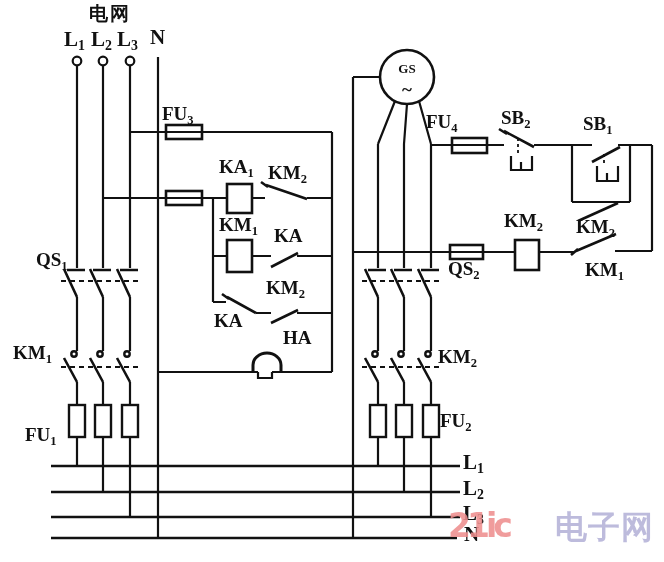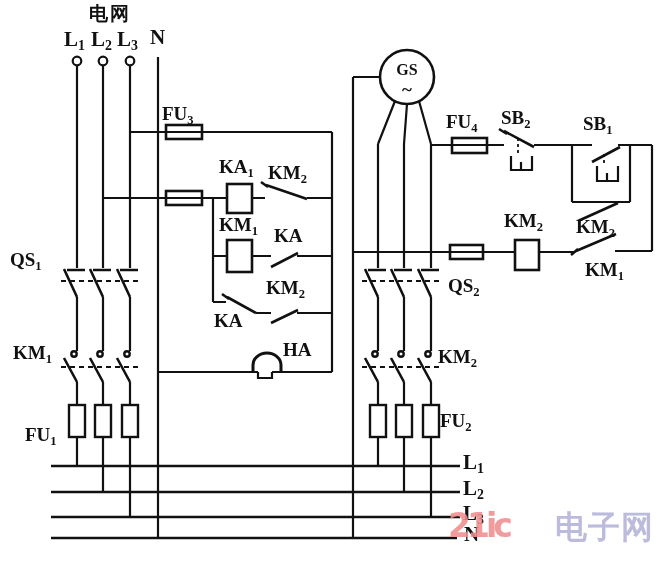--- a/index.html
+++ b/index.html
@@ -6,21 +6,21 @@
   .stage{position:relative;width:664px;height:562px;background:#fff;overflow:hidden;
          font-family:"Liberation Serif",serif;border-radius:16px;}
   .stage svg{position:absolute;left:0;top:0;}
   .lbl{position:absolute;font-weight:bold;font-size:19px;color:#111;white-space:nowrap;line-height:1;}
   .term{position:absolute;font-weight:bold;font-size:21px;color:#111;white-space:nowrap;line-height:1;}
   .buslbl{position:absolute;font-weight:bold;font-size:21px;color:#111;white-space:nowrap;line-height:1;}
   .cntitle{position:absolute;font-weight:bold;font-size:19px;color:#111;white-space:nowrap;line-height:1;
            font-family:"Liberation Sans","DejaVu Sans",sans-serif;letter-spacing:2px;}
   .lbl sub,.term sub,.buslbl sub{font-size:0.66em;vertical-align:-0.30em;letter-spacing:0;}
   .gstext{position:absolute;left:380px;top:62px;width:54px;text-align:center;
-          font-weight:bold;font-size:16px;color:#111;line-height:1;}
+          font-weight:bold;font-size:13px;color:#111;line-height:1;}
   .gswave{position:absolute;left:380px;top:80px;width:54px;text-align:center;
           font-weight:bold;font-size:19px;color:#111;line-height:1;}
   .wm{position:absolute;line-height:1;opacity:0.88;}
   .wm-brand{left:448px;top:509px;font-size:33px;font-weight:bold;letter-spacing:-4px;
             font-family:"DejaVu Sans",sans-serif;}
   .wm-site{left:555px;top:511px;font-size:32px;font-weight:bold;letter-spacing:1px;
            font-family:Liberation Serif, serif;}
   .wm-domain{left:551px;top:524px;font-size:38px;font-weight:bold;font-style:italic;letter-spacing:3px;
              font-family:"Liberation Serif",serif;}
 </style>
@@ -174,31 +174,31 @@
 <div class="term" style="left:117px;top:29px"><span>L</span><sub>3</sub></div>
 <div class="term" style="left:150px;top:27px"><span>N</span><sub></sub></div>
 
 <div class="lbl" style="left:162px;top:104px"><span>FU</span><sub>3</sub></div>
 <div class="lbl" style="left:219px;top:157px"><span>KA</span><sub>1</sub></div>
 <div class="lbl" style="left:268px;top:163px"><span>KM</span><sub>2</sub></div>
 <div class="lbl" style="left:219px;top:215px"><span>KM</span><sub>1</sub></div>
 <div class="lbl" style="left:274px;top:226px"><span>KA</span><sub></sub></div>
 <div class="lbl" style="left:266px;top:278px"><span>KM</span><sub>2</sub></div>
 <div class="lbl" style="left:214px;top:311px"><span>KA</span><sub></sub></div>
-<div class="lbl" style="left:283px;top:340px"><span>HA</span><sub></sub></div>
-<div class="lbl" style="left:10px;top:250px"><span>QS</span><sub>1</sub></div>
+<div class="lbl" style="left:283px;top:328px"><span>HA</span><sub></sub></div>
+<div class="lbl" style="left:36px;top:250px"><span>QS</span><sub>1</sub></div>
 <div class="lbl" style="left:13px;top:343px"><span>KM</span><sub>1</sub></div>
 <div class="lbl" style="left:25px;top:425px"><span>FU</span><sub>1</sub></div>
-<div class="lbl" style="left:446px;top:112px"><span>FU</span><sub>4</sub></div>
+<div class="lbl" style="left:426px;top:112px"><span>FU</span><sub>4</sub></div>
 <div class="lbl" style="left:501px;top:108px"><span>SB</span><sub>2</sub></div>
 <div class="lbl" style="left:583px;top:114px"><span>SB</span><sub>1</sub></div>
 <div class="lbl" style="left:504px;top:211px"><span>KM</span><sub>2</sub></div>
 <div class="lbl" style="left:576px;top:217px"><span>KM</span><sub>2</sub></div>
 <div class="lbl" style="left:585px;top:260px"><span>KM</span><sub>1</sub></div>
-<div class="lbl" style="left:448px;top:276px"><span>QS</span><sub>2</sub></div>
+<div class="lbl" style="left:448px;top:259px"><span>QS</span><sub>2</sub></div>
 <div class="lbl" style="left:438px;top:347px"><span>KM</span><sub>2</sub></div>
 <div class="lbl" style="left:440px;top:411px"><span>FU</span><sub>2</sub></div>
 
 <div class="buslbl" style="left:463px;top:452px"><span>L</span><sub>1</sub></div>
 <div class="buslbl" style="left:463px;top:478px"><span>L</span><sub>2</sub></div>
 <div class="buslbl" style="left:463px;top:503px"><span>L</span><sub>3</sub></div>
 <div class="buslbl" style="left:464px;top:524px"><span>N</span><sub></sub></div>
 
 <div class="wm wm-brand" style="color: rgb(238, 143, 143);">21ic</div>
 <div class="wm wm-site" style="color: rgb(180, 178, 216);">电子网</div>

